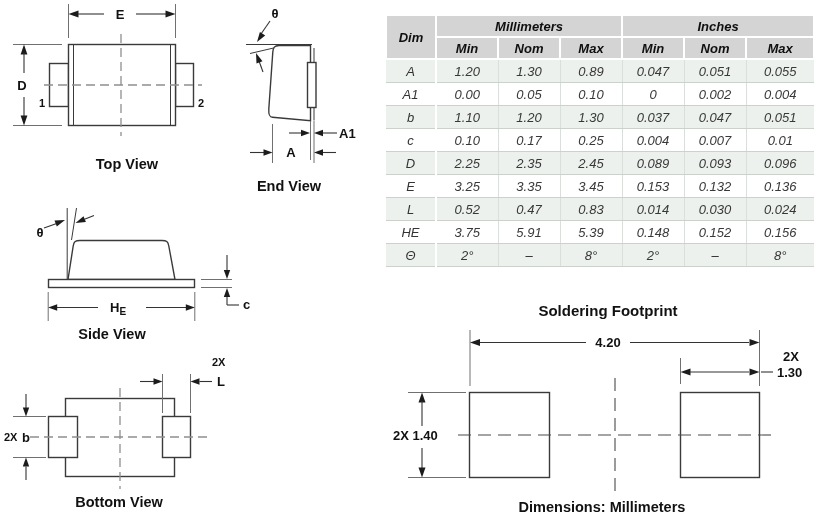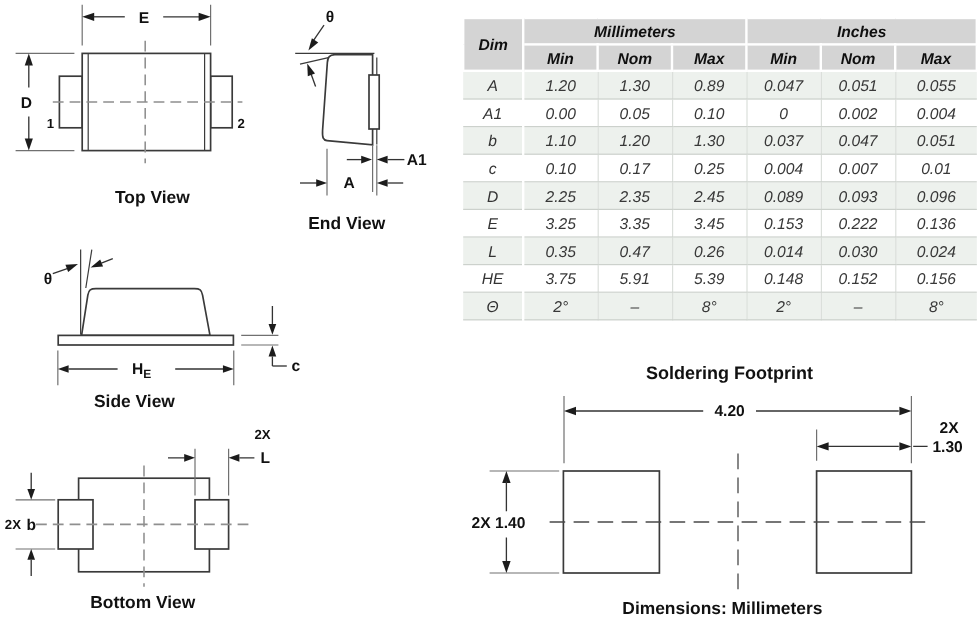--- a/index.html
+++ b/index.html
@@ -246,28 +246,28 @@
         <td>0.089</td>
         <td>0.093</td>
         <td>0.096</td>
       </tr>
       <tr>
         <td class="dim-col">E</td>
         <td>3.25</td>
         <td>3.35</td>
         <td>3.45</td>
         <td>0.153</td>
-        <td>0.222</td>
+        <td>0.132</td>
         <td>0.136</td>
       </tr>
       <tr class="stripe">
         <td class="dim-col">L</td>
-        <td>0.35</td>
+        <td>0.52</td>
         <td>0.47</td>
-        <td>0.26</td>
+        <td>0.83</td>
         <td>0.014</td>
         <td>0.030</td>
         <td>0.024</td>
       </tr>
       <tr>
         <td class="dim-col">HE</td>
         <td>3.75</td>
         <td>5.91</td>
         <td>5.39</td>
         <td>0.148</td>

